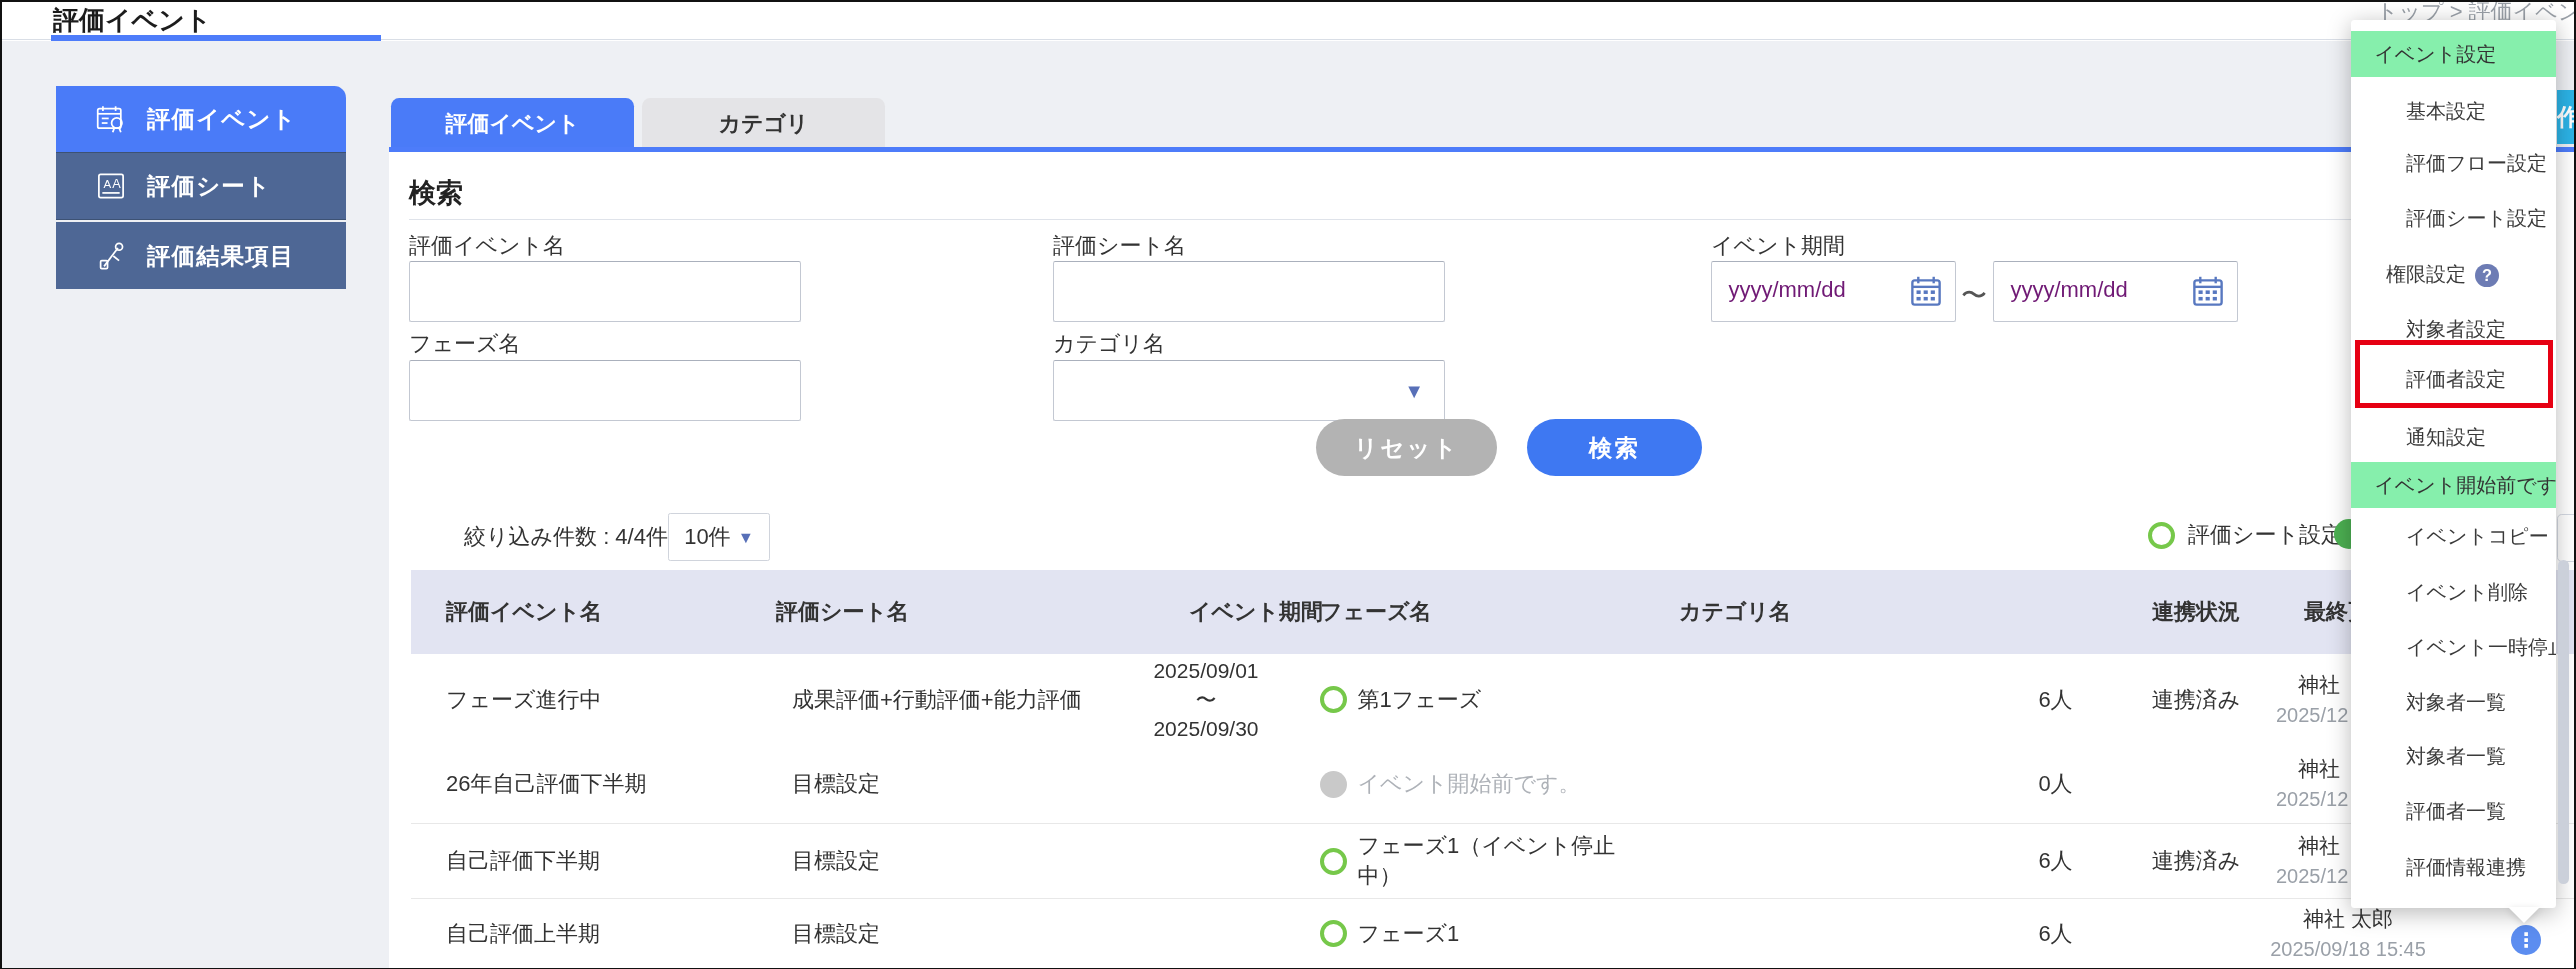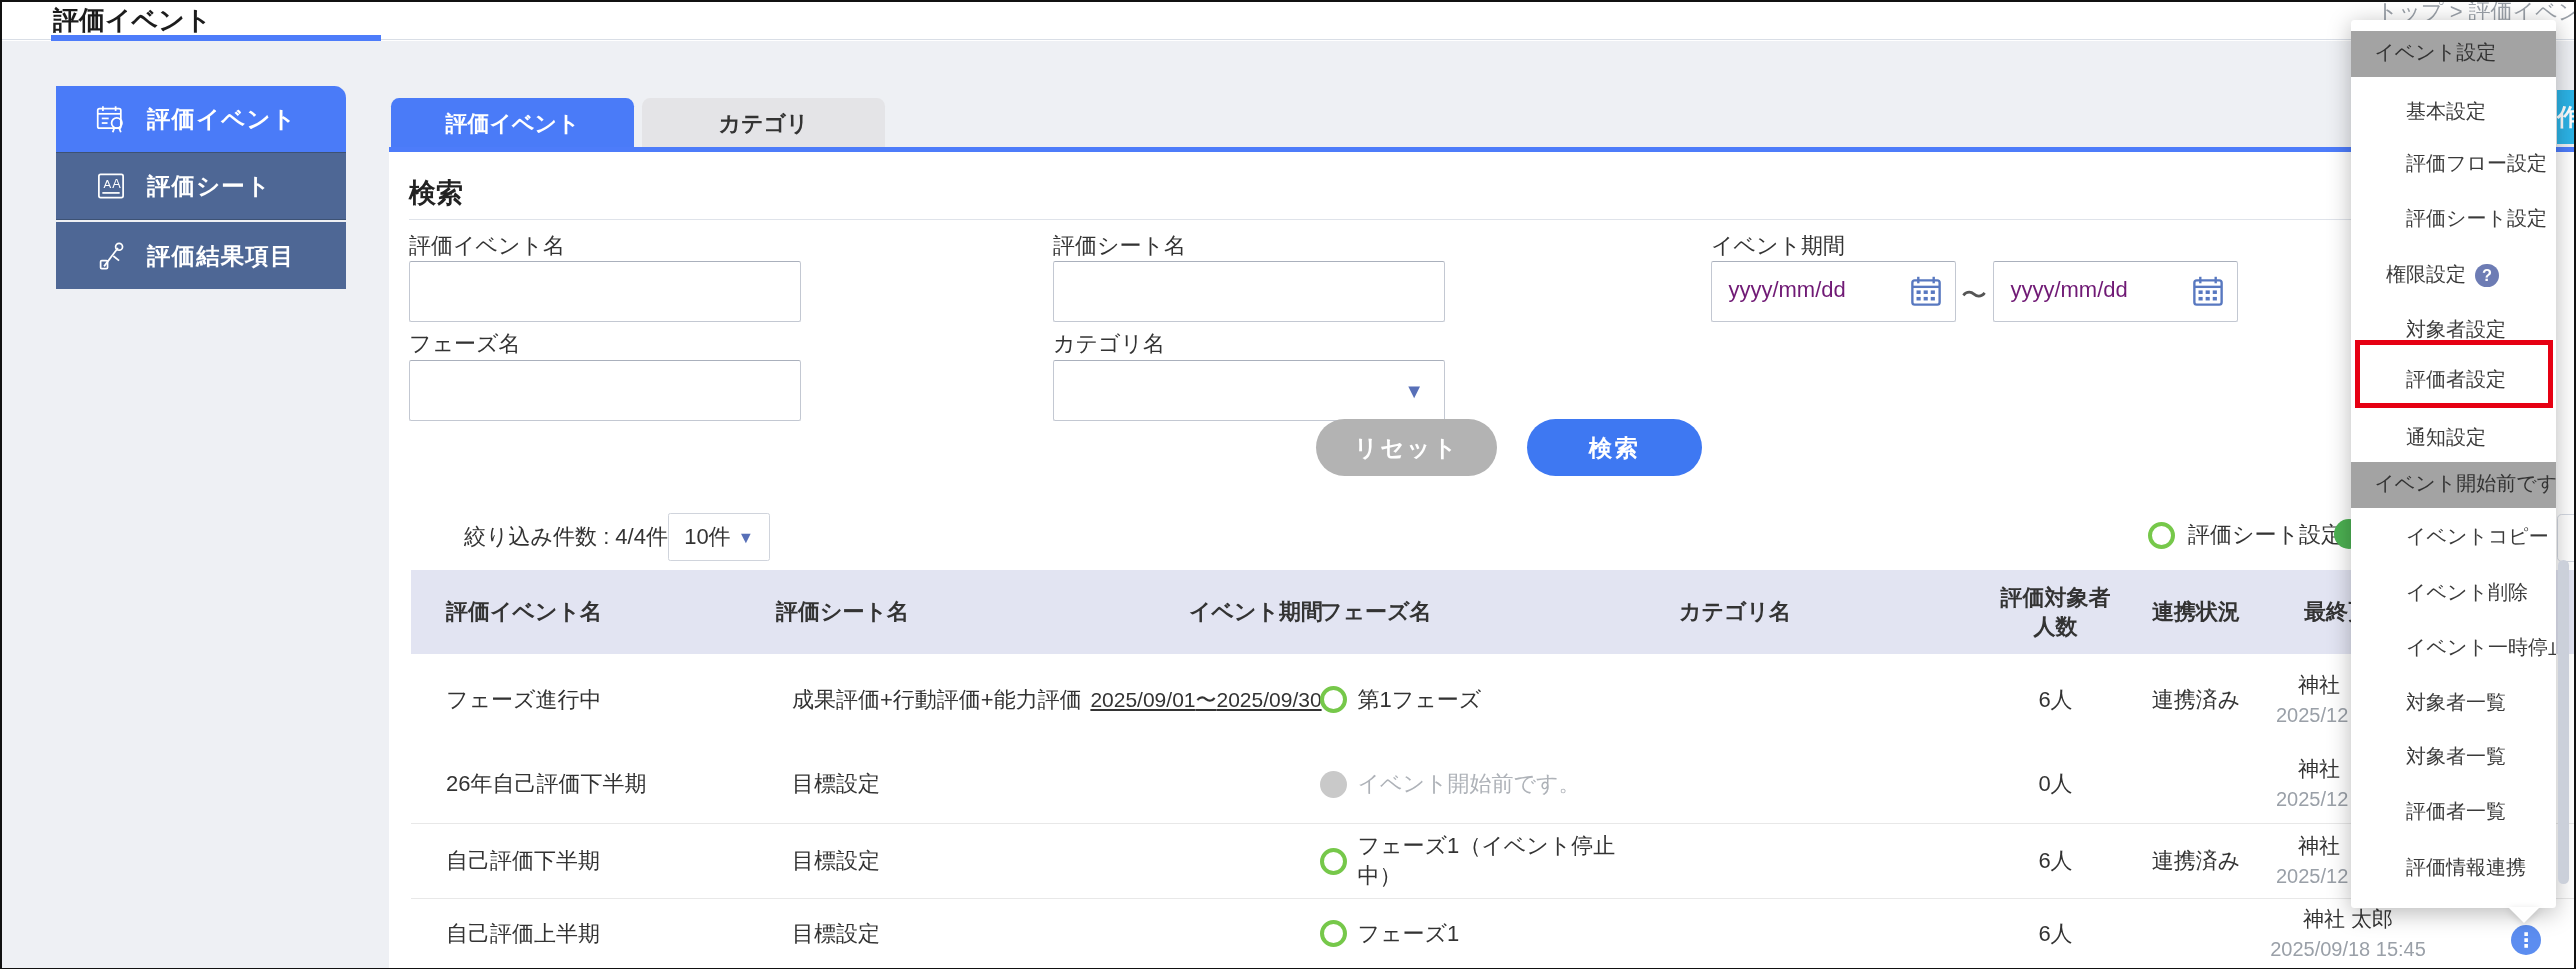--- a/index.html
+++ b/index.html
@@ -73,40 +73,40 @@
 
   
   #tbl-header{left:409px;top:568px;width:2167px;height:84px;background:#e2e4f2;z-index:2;}
   .hc{position:absolute;top:0;height:84px;display:flex;align-items:center;font-size:22px;font-weight:bold;color:#333;}
   .hc.center{justify-content:center;text-align:center;}
   .row{position:absolute;left:409px;width:2167px;background:#fff;border-bottom:1.2px solid #e8e8e8;box-sizing:border-box;z-index:2;}
   #row-0{top:652px;height:92px;} #row-1{top:743px;height:79px;}
   #row-2{top:822px;height:75px;} #row-3{top:897px;height:70px;}
   .cell{position:absolute;top:0;height:100%;display:flex;align-items:center;font-size:22px;color:#333;}
   .c1{left:35px;width:327px;}  .c2{left:365px;width:310px;margin-left:16px;}
-  .c3{left:678px;width:234px;flex-direction:row;justify-content:center;font-size:21px;line-height:29px;text-decoration:underline;}
+  .c3{left:678px;width:234px;flex-direction:column;justify-content:center;font-size:21px;line-height:29px;}
   .c4{left:909px;width:333px;gap:10.5px;}
   .c6{left:1560px;width:169px;justify-content:center;}
   .c7{left:1712px;width:146px;justify-content:center;}
   .c8{left:1823px;width:228px;flex-direction:column;justify-content:center;align-items:center;line-height:30px;}
   .c8 .u-name{font-size:21px;color:#333;}
   .c8 .u-date{font-size:20px;color:#9aa0a8;}
   .row.cut .c8{align-items:flex-start;}
   .row.cut .u-name{margin-left:64px;}
   .row.cut .u-date{margin-left:42px;}
   .dot-gray{width:27px;height:27px;border-radius:50%;background:#c9c9c9;flex:0 0 27px;}
   .phase-pre{color:#aeb2b8;}
   #scrollbar-thumb{left:2556px;top:558px;width:10.5px;height:324px;background:#cbd0da;border-radius:5.3px;z-index:45;}
 
   
   #menu-panel{left:2349px;top:17.5px;width:205px;height:888px;background:#fff;border-radius:3.5px;
               box-shadow:0 4.7px 23.4px rgba(0,0,0,0.28);z-index:40;}
   .mi{position:absolute;left:0;width:205px;height:35px;line-height:35px;font-size:20px;color:#3a3a3a;
       padding-left:55px;box-sizing:border-box;white-space:nowrap;overflow:hidden;}
-  .mi.section{height:46px;line-height:46px;background:#a3a3a3;padding-left:23.4px;color:#333;font-family:Liberation Mono, monospace;}
+  .mi.section{height:46px;line-height:46px;background:#86efac;padding-left:23.4px;color:#333;}
   .m0{top:11.7px;}  .m1{top:74px;} .m2{top:126px;} .m3{top:181px;} .m4{top:237px;padding-left:35px;}
   .m5{top:292px;} .m6{top:342px;} .m7{top:400px;} .m8{top:442px;}
   .m9{top:500px;font-family:Liberation Mono, monospace;} .m10{top:555px;} .m11{top:610px;} .m12{top:665px;}
   .m13{top:719px;} .m14{top:774px;} .m15{top:830px;}
   .q-badge{display:inline-block;width:23.4px;height:23.4px;border-radius:50%;background:#6d7cb4;color:#fff;
            font-size:16.4px;font-weight:bold;text-align:center;line-height:23.4px;vertical-align:middle;margin-left:9.4px;}
   #red-annotation{left:2353px;top:338px;width:198px;height:68px;border:5.8px solid #e60013;box-sizing:border-box;z-index:46;}
   #menu-pointer{left:2506px;top:905px;width:0;height:0;border-left:16.4px solid transparent;
                 border-right:16.4px solid transparent;border-top:16.4px solid #fff;z-index:41;
                 filter:drop-shadow(0 2.3px 3.5px rgba(0,0,0,0.15));}
@@ -241,24 +241,20 @@
   </div>
   <div class="abs" id="legend-dot2"></div>
   <div class="abs" id="toolbar-cutbox"></div>
 
   <div class="abs" id="tbl-header">
     <div class="hc" style="left:35px;width:327px;">評価イベント名</div>
     <div class="hc" style="left:365px;width:310px;">評価シート名</div>
     <div class="hc center" style="left:678px;width:234px;justify-content:flex-end;">イベント期間</div>
     <div class="hc" style="left:909px;width:333px;">フェーズ名</div>
     <div class="hc" style="left:1268px;width:257px;">カテゴリ名</div>
-    <div class="hc center" style="left:1560px;width:169px;flex-direction:column;line-height:29px;">
-      <span>評価対象者</span>
-        <span>人数</span>
-    </div>
     <div class="hc center" style="left:1712px;width:146px;">連携状況</div>
     <div class="hc center" style="left:1823px;width:228px;">最終更新</div>
   </div>
 
   <div class="row cut" id="row-0">
     <div class="cell c1">フェーズ進行中</div>
     <div class="cell c2">成果評価+行動評価+能力評価</div>
     <div class="cell c3">
       <span>2025/09/01</span>
         <span>〜</span>

